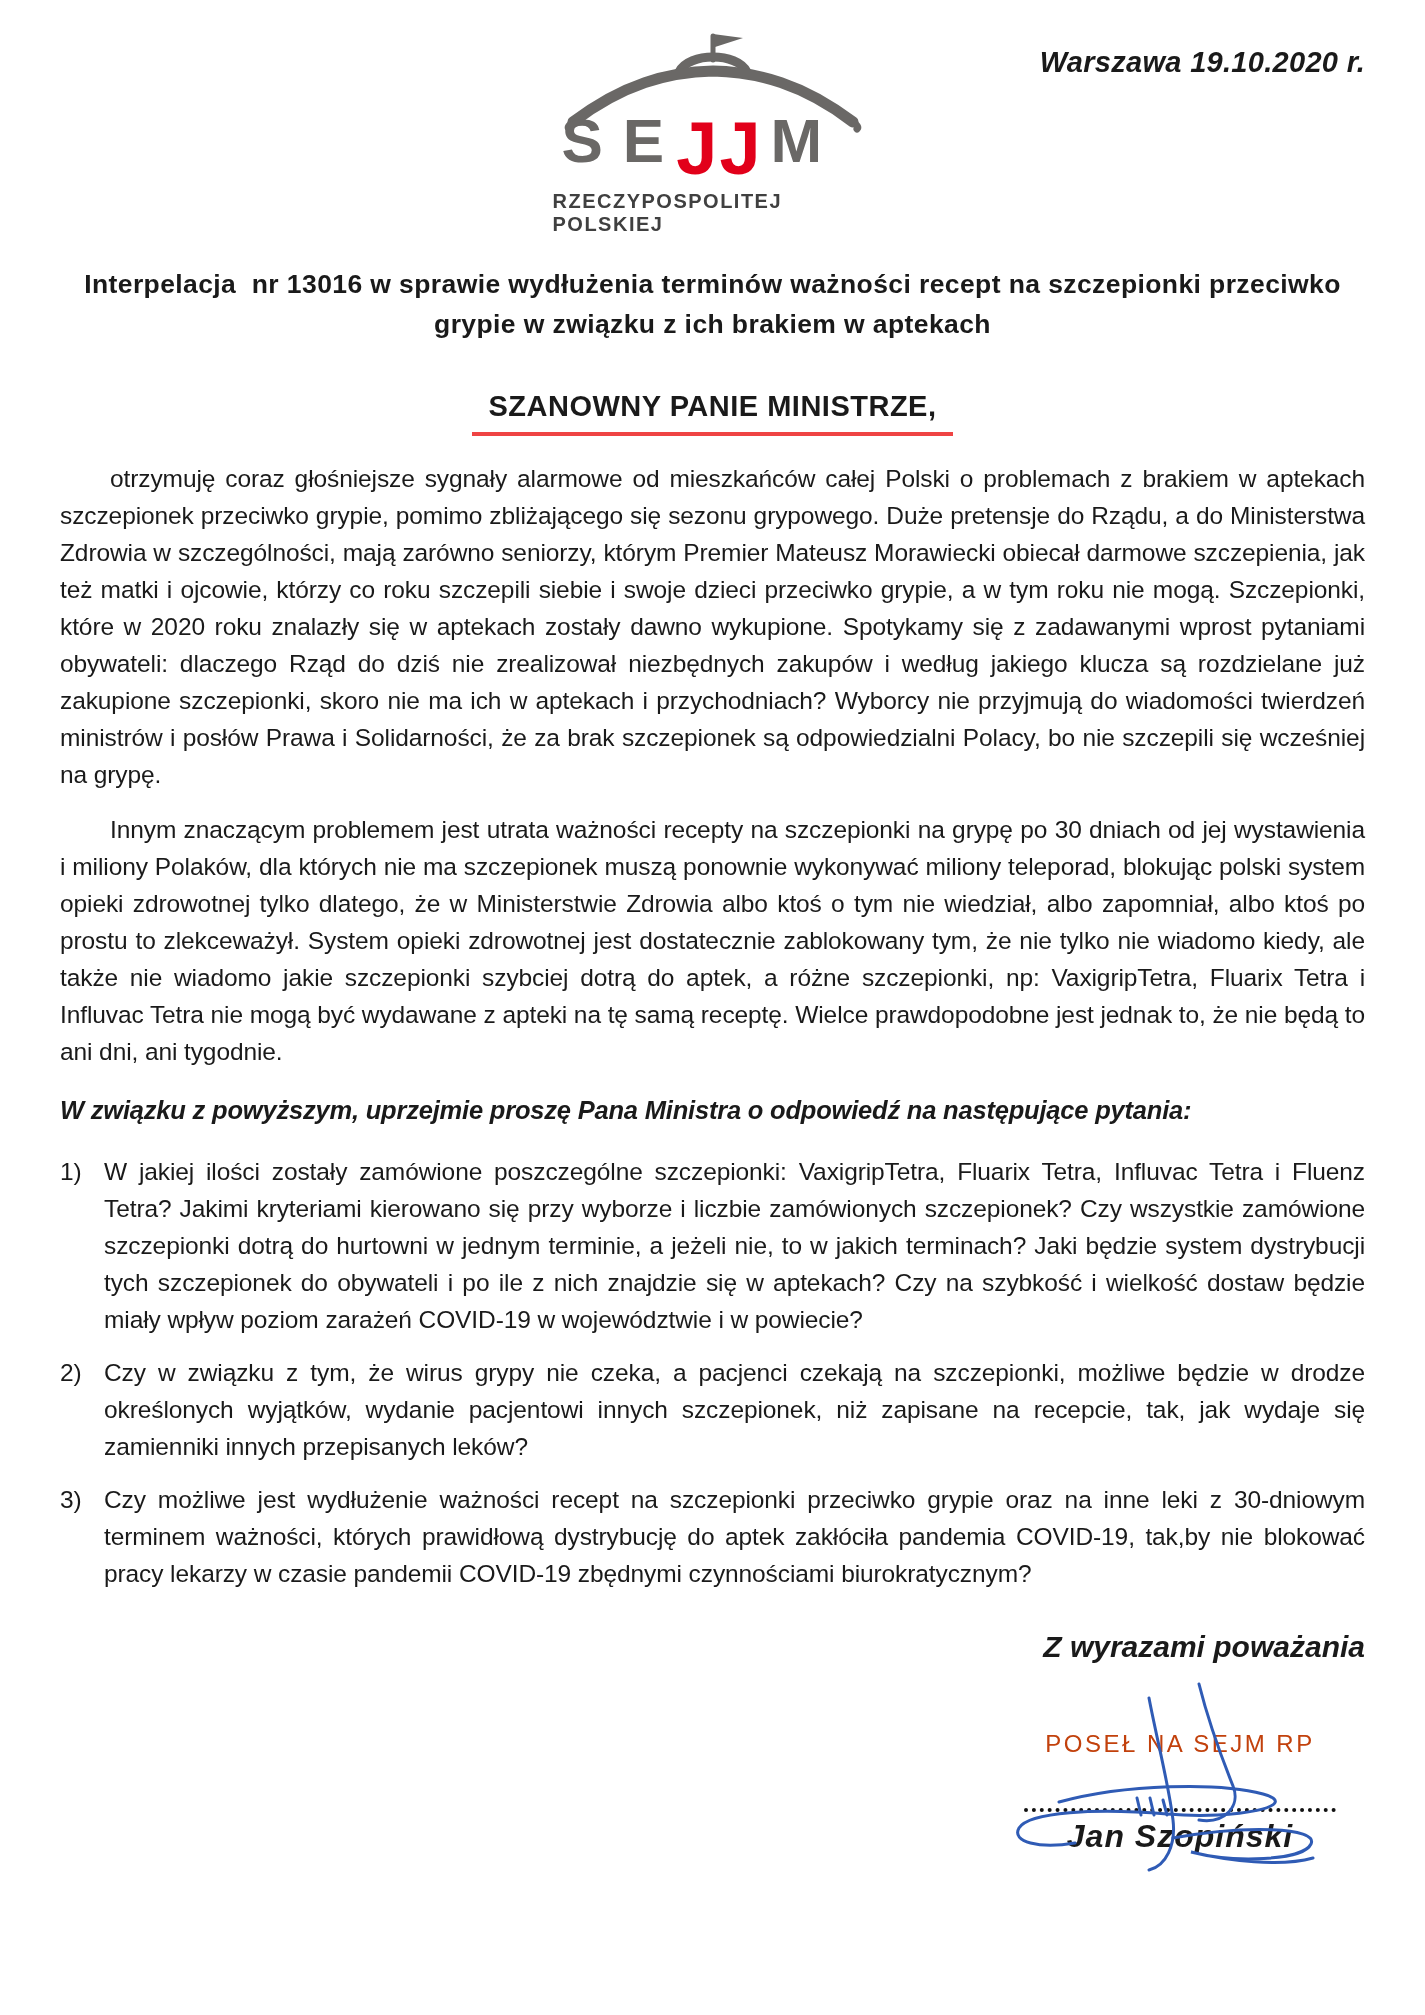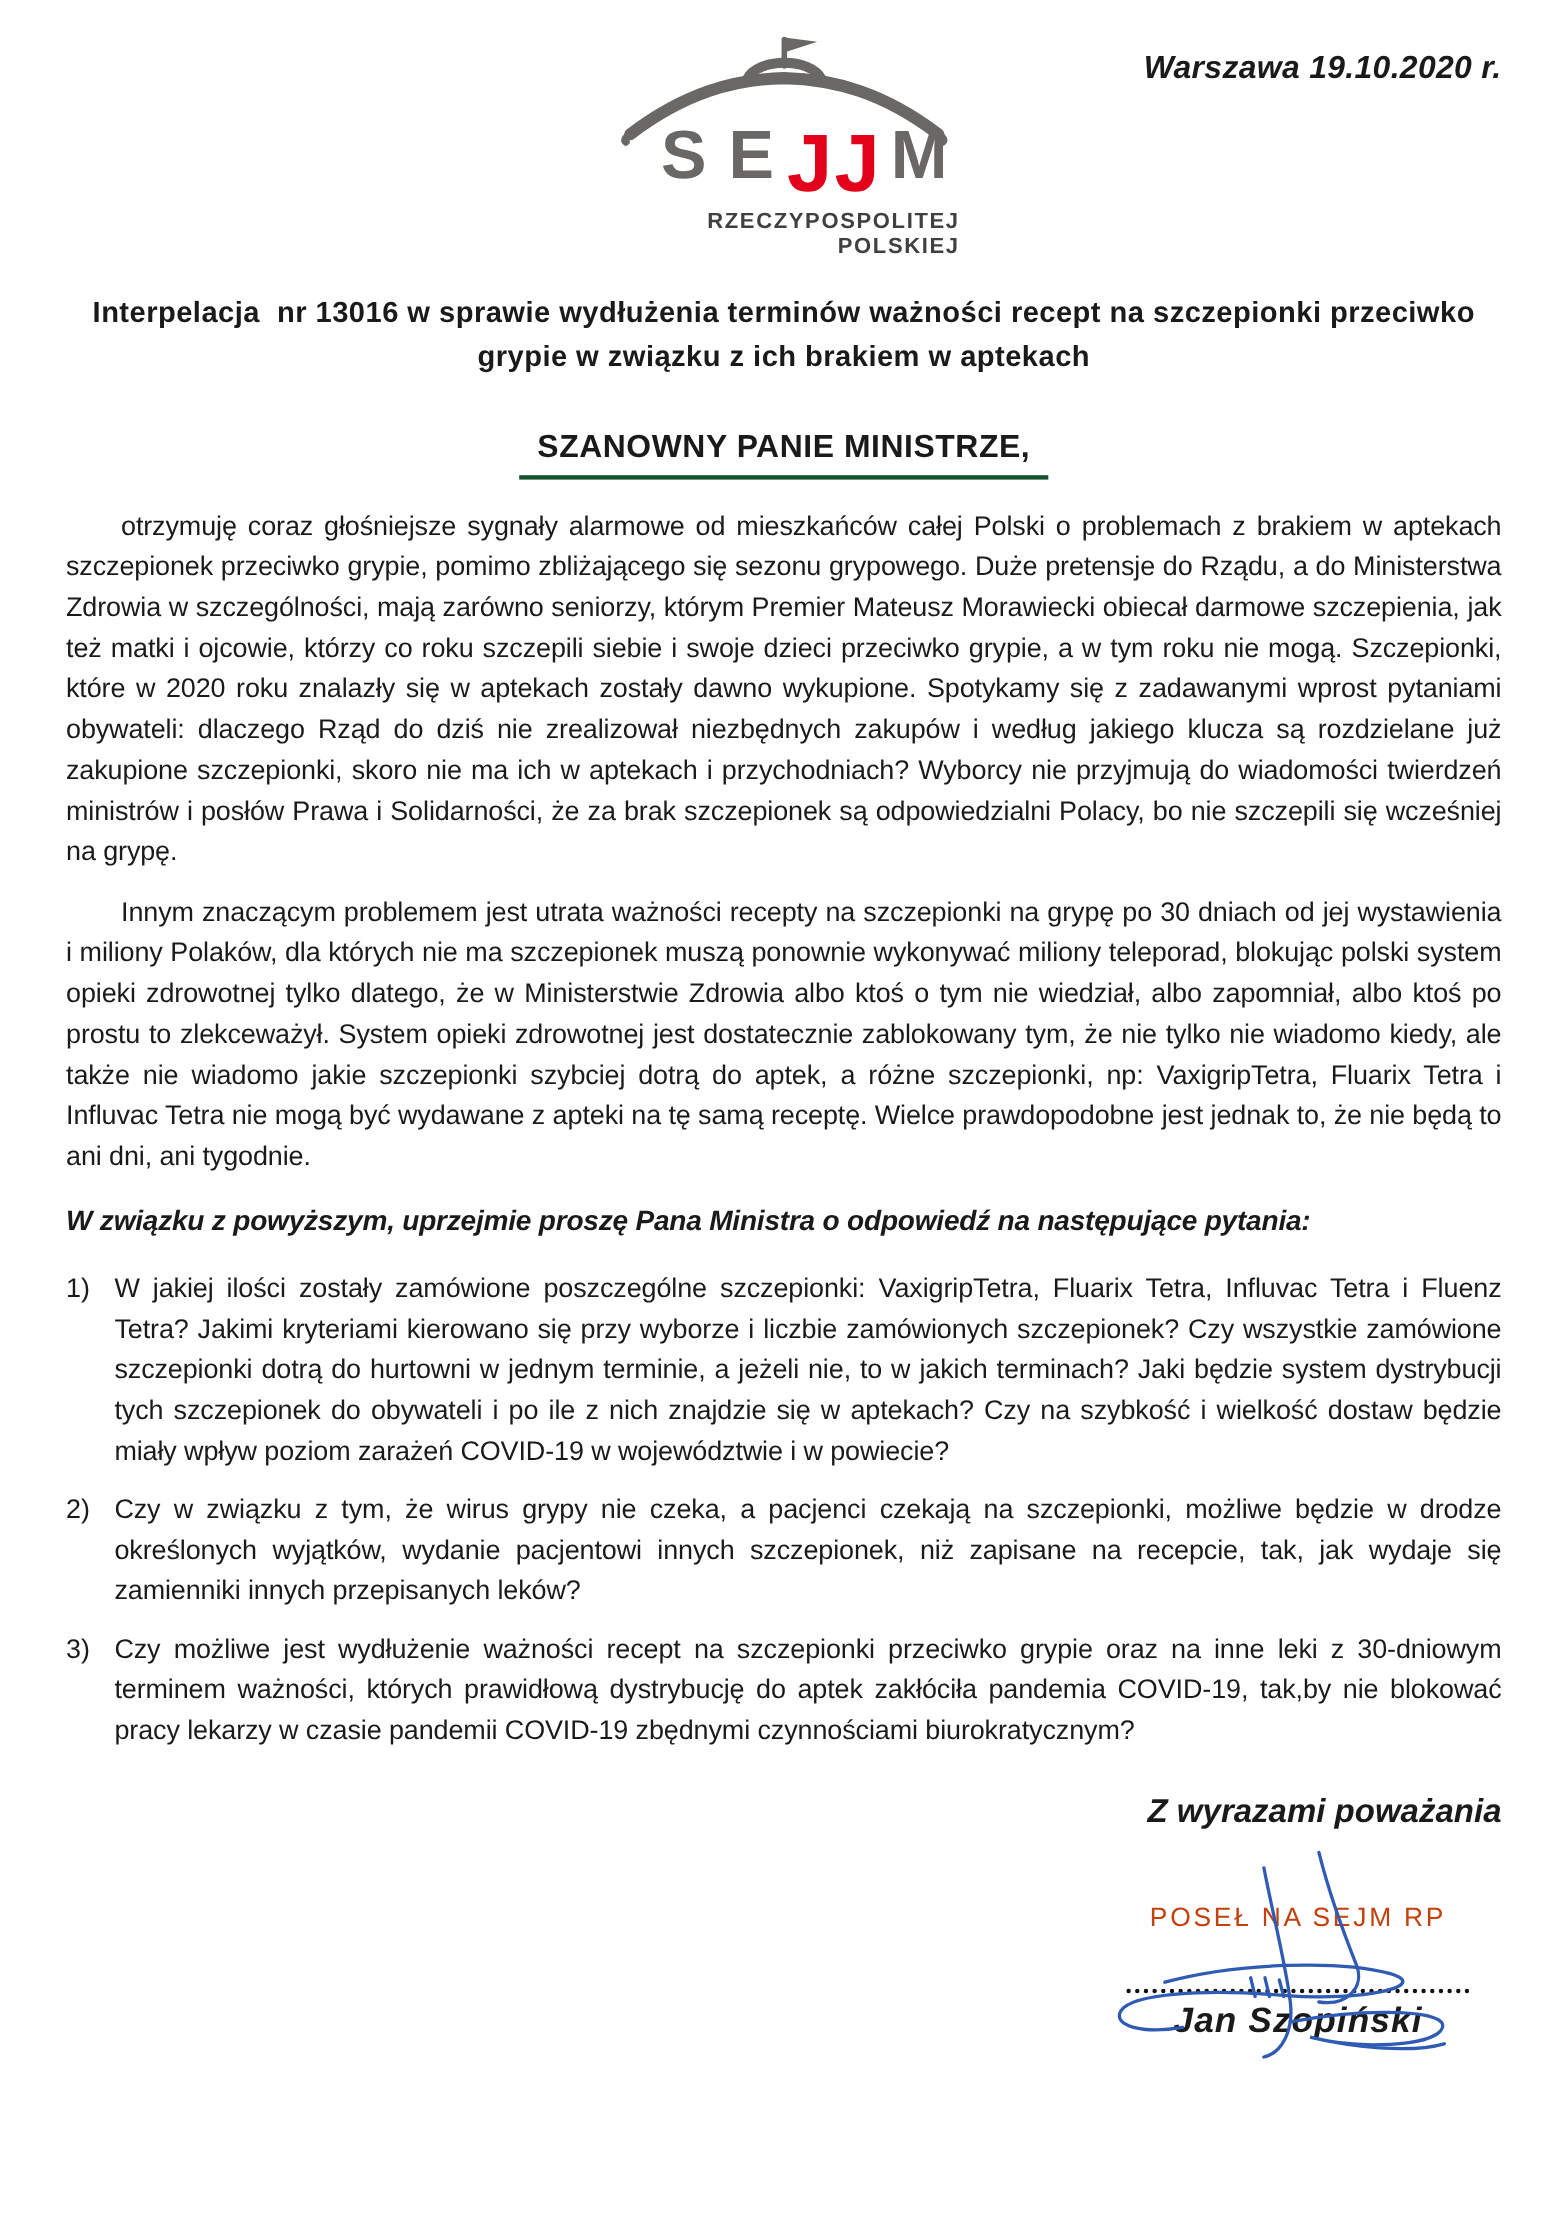--- a/index.html
+++ b/index.html
@@ -10,21 +10,21 @@
   .page { padding: 0 60px; box-sizing: border-box; width: 1425px; }
 
   
   .header { position: relative; height: 218px; }
   .dateline {
     position: absolute; top: 46px; right: 0;
     font-size: 29px; font-weight: bold; font-style: italic; letter-spacing: .3px;
   }
   .logo {
     position: absolute; left: 50%; transform: translateX(-50%); top: 26px;
-    width: 320px; text-align: right;
+    width: 320px; text-align: left;
   }
   .logo-dome { display: block; margin: 0 auto; }
   .logo-word { margin-top: -38px; line-height: 1; white-space: nowrap; }
   .logo-word .lg {
     color: #6a6866; font-size: 62px; font-weight: 600; letter-spacing: 2px;
     display: inline-block; padding: 0 9px;
   }
   .logo-word .lr {
     color: #e2001a; font-size: 74px; font-weight: 600;
     display: inline-block; transform: translateY(12px); padding: 0 1px;
@@ -39,21 +39,21 @@
   .recipient-inst { font-size: 29px; font-weight: 300; letter-spacing: 6px; color: #2b2b2b; margin-top: 5px; }
 
   .doc-title {
     margin: 26px auto 0; text-align: center; font-size: 26.5px; font-weight: bold;
     line-height: 40px; letter-spacing: .4px; white-space: pre-wrap; max-width: 1290px;
   }
 
   .salutation-wrap { text-align: center; margin-top: 46px; }
   .salutation {
     display: inline-block; font-size: 29px; font-weight: bold; letter-spacing: .5px;
-    border-bottom: 4px solid #14532d; padding: 0 16px 9px;
+    border-bottom: 4px solid #ef4444; padding: 0 16px 9px;
   }
 
   
   .body-text { font-size: 24.5px; line-height: 37px; letter-spacing: -0.1px; }
   .para { text-align: justify; text-indent: 50px; margin: 0; }
   .para + .para { margin-top: 18px; }
   .paras { margin-top: 24px; }
 
   .request-line {
     margin-top: 22px; font-weight: bold; font-style: italic; font-size: 25.5px;

